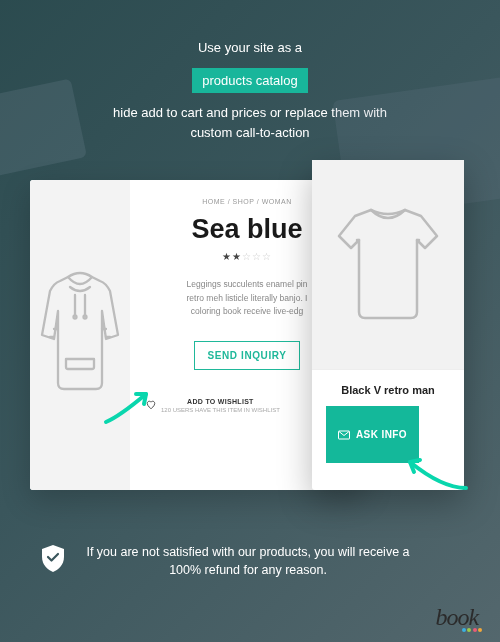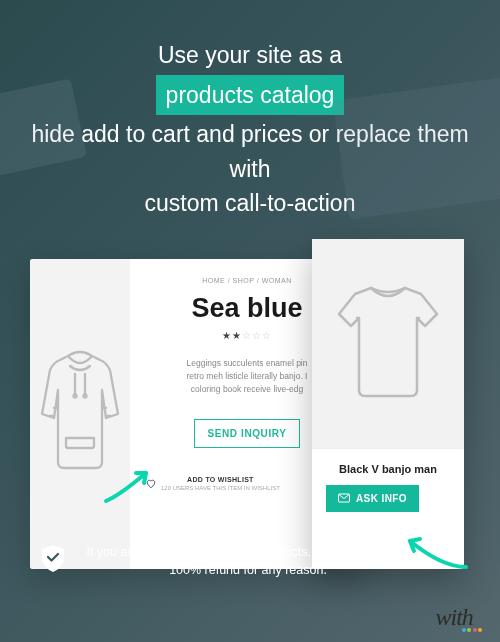--- a/index.html
+++ b/index.html
@@ -1,40 +1,40 @@
 <!DOCTYPE html>
 <html><head>
 <meta charset="utf-8">
 <style>
 * { margin:0; padding:0; box-sizing:border-box; }
 body { font-family: -apple-system, BlinkMacSystemFont, 'Segoe UI', sans-serif; background:#fff; width:500px; height:642px; overflow:hidden; position:relative; }
 .hero { width:500px; height:642px; position:relative; background: linear-gradient(135deg, rgba(42,74,78,0.92) 0%, rgba(58,86,92,0.9) 45%, rgba(88,106,112,0.85) 100%); background-color:#3a565c; }
 .bg-shape { position:absolute; border-radius:6px; opacity:0.15; background:#9ab; }
 .bg1{ top:90px; left:-40px; width:120px; height:80px; transform:rotate(-12deg); }
 .bg2{ top:88px; right:-20px; width:180px; height:120px; transform:rotate(-8deg); background:#789; }
-.headline { text-align:center; color:#fff; padding:38px 30px 18px; font-size:23px; font-weight:300; line-height:1.5; }
-.highlight { display:inline-block; background:#18b69b; color:#fff; padding:3px 10px; font-weight:500; margin:2px 0; }
+.headline { text-align:center; color:#fff; padding:38px 30px 18px; font-size:13px; font-weight:300; line-height:1.5; }
+.highlight { display:inline-block; background:#18b69b; color:#fff; padding:3px 10px; font-weight:500; margin:10px 0; }
 .mock-wrap { position:relative; width:440px; margin:0 auto; height:360px;text-align:center; }
 .card-left { position:absolute; left:0; top:20px; width:334px; height:310px; background:#fff; border-radius:3px; box-shadow:0 10px 30px rgba(0,0,0,0.2); overflow:hidden; display:flex; }
 .card-left-img { width:100px; background:#f3f3f3; display:flex; align-items:center; justify-content:center; }
 .card-left-body { flex:1; padding:18px 16px; }
 .crumb { font-size:7px; color:#999; letter-spacing:0.5px; margin-bottom:10px; }
 .ptitle { font-size:27px; font-weight:800; line-height:1.05; color:#1a1a1a; margin-bottom:8px; }
 .stars { color:#444; font-size:10px; letter-spacing:1px; margin-bottom:16px; }
 .stars .empty { color:#ccc; }
 .pdesc { font-size:8.5px; color:#888; line-height:1.55; margin-bottom:23px; }
 .inquiry-btn { display:inline-block; border:1.5px solid #1fb89a; color:#1fb89a; font-size:10px; font-weight:700; letter-spacing:0.6px; padding:8px 12px; }
 .wish-row { margin-top:28px; display:flex; align-items:center; gap:5px; }
 .wish-row .txt { font-size:7px; font-weight:700; letter-spacing:0.3px; color:#333; }
 .wish-row .sub { font-size:6px; color:#aaa; margin-top:2px; }
 .card-right { position:absolute; right:6px; top:0; width:152px; height:330px; background:#fff; border-radius:3px; box-shadow:0 12px 34px rgba(0,0,0,0.28); }
 .card-right-img { height:210px; background:#f2f2f2; display:flex; align-items:center; justify-content:center; border-bottom:1px solid #eee; }
 .card-right-body { padding:14px 14px; }
 .rname { font-size:11px; font-weight:700; color:#222; margin-bottom:10px; }
-.ask-btn { display:flex; align-items:center; gap:6px; background:#14b89a; color:#fff; font-size:10px; font-weight:700; letter-spacing:0.4px; padding:8px 12px; width:fit-content; }
+.ask-btn { display:flex; align-items:center; gap:6px; background:#14b89a; color:#fff; font-size:10px; font-weight:700; letter-spacing:0.4px; padding:23px 12px; width:fit-content; }
 .arrow1 { position:absolute; left:70px; top:220px; pointer-events:none; }
 .arrow2 { position:absolute; right:-2px; top:290px; pointer-events:none; }
 .guarantee { position:absolute; left:0; right:0; bottom:62px; display:flex; justify-content:flex-start; align-items:flex-start; gap:12px; padding:0 40px; }
 .guarantee .txt { color:#fff; font-size:12.5px; font-weight:300; line-height:1.5; text-align:center; max-width:340px; }
 .brand { position:absolute; right:18px; bottom:10px; }
 .brand-script { font-family:'Brush Script MT','Segoe Script',cursive; font-style:italic; font-size:24px; color:#2b2b2b; letter-spacing:-1px; }
 .brand-dots { display:flex; gap:1.5px; margin-top:-3px; margin-left:26px; }
 .brand-dots span { width:4px; height:4px; border-radius:50%; }
 </style>
 </head>
@@ -100,21 +100,21 @@
         <svg width="110" height="130" viewBox="0 0 110 130">
           <g fill="none" stroke="#bcbcbc" stroke-width="2.5" stroke-linecap="round" stroke-linejoin="round">
             <path d="M38 10 L22 16 L6 36 L18 48 L26 40 L26 112 Q26 118 32 118 L78 118 Q84 118 84 112 L84 40 L92 48 L104 36 L88 16 L72 10"></path>
             <path d="M38 10 Q55 26 72 10"></path>
             <path d="M38 10 Q55 18 72 10"></path>
             <path d="M24 40 L26 40 M84 40 L86 40"></path>
           </g>
         </svg>
       </div>
       <div class="card-right-body">
-        <div class="rname">Black V banjo man</div>
+        <div class="rname">Black V retro man</div>
         <div class="ask-btn">
           <svg width="12" height="10" viewBox="0 0 24 18">
               <rect x="1" y="1" width="22" height="16" rx="1" fill="none" stroke="#fff" stroke-width="2"></rect>
               <path d="M2 2 L12 10 L22 2" fill="none" stroke="#fff" stroke-width="2"></path>
             </svg>
           <span>ASK INFO</span>
         </div>
       </div>
     </div>
 
@@ -131,21 +131,21 @@
 
   <div class="guarantee">
     <svg width="26" height="30" viewBox="0 0 26 30">
       <path d="M13 2 L24 6 V14 C24 22 18 27 13 29 C8 27 2 22 2 14 V6 Z" fill="#fff"></path>
       <path d="M8 14 L11.5 17.5 L18 11" fill="none" stroke="#3a565c" stroke-width="2.2" stroke-linecap="round" stroke-linejoin="round"></path>
     </svg>
     <div class="txt">If you are not satisfied with our products, you will receive a 100% refund for any reason.</div>
   </div>
 
   <div class="brand">
-    <div class="brand-script">with</div>
+    <div class="brand-script">book</div>
     <div class="brand-dots">
       <span style="background:#3bb0e0"></span>
         <span style="background:#9cc94d"></span>
         <span style="background:#e85b77"></span>
         <span style="background:#f2a83b"></span>
     </div>
   </div>
 </div>
 
 </body></html>

